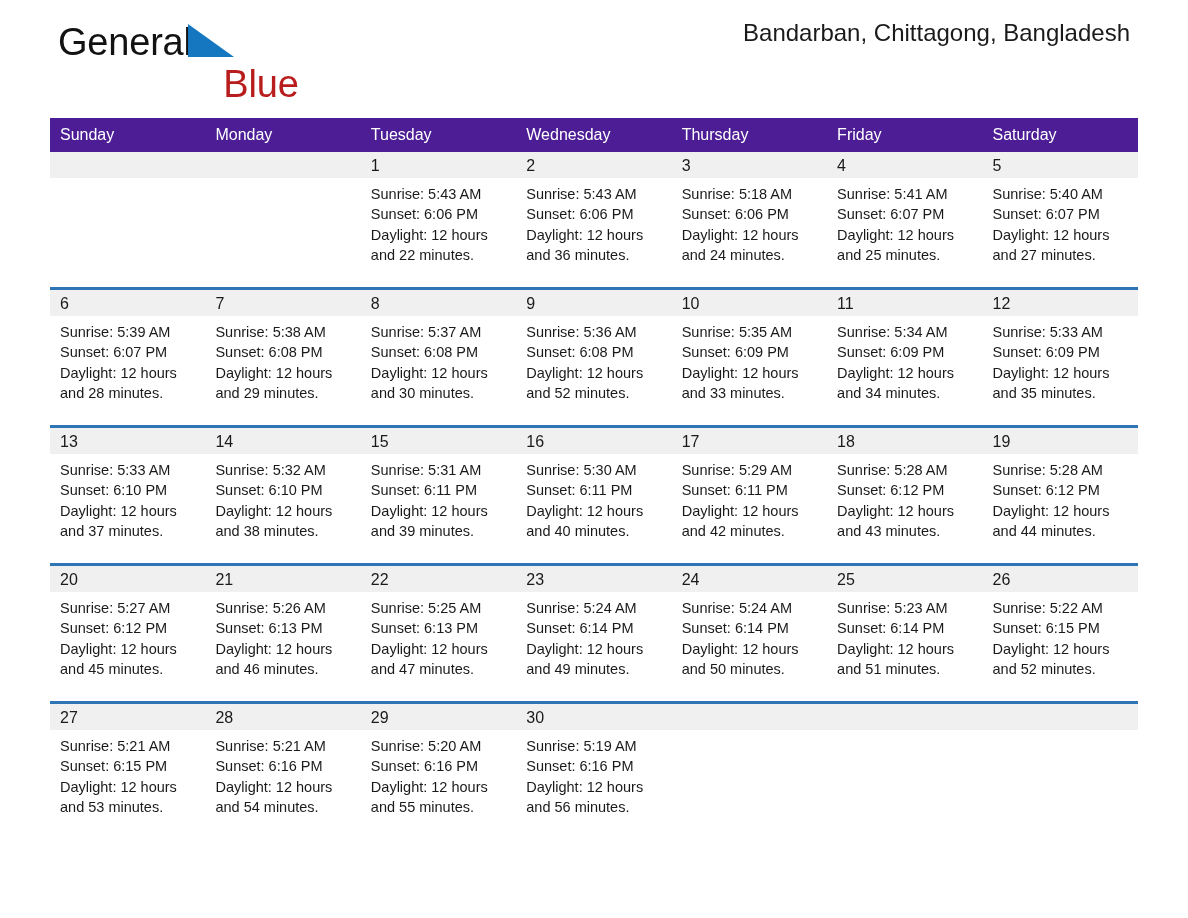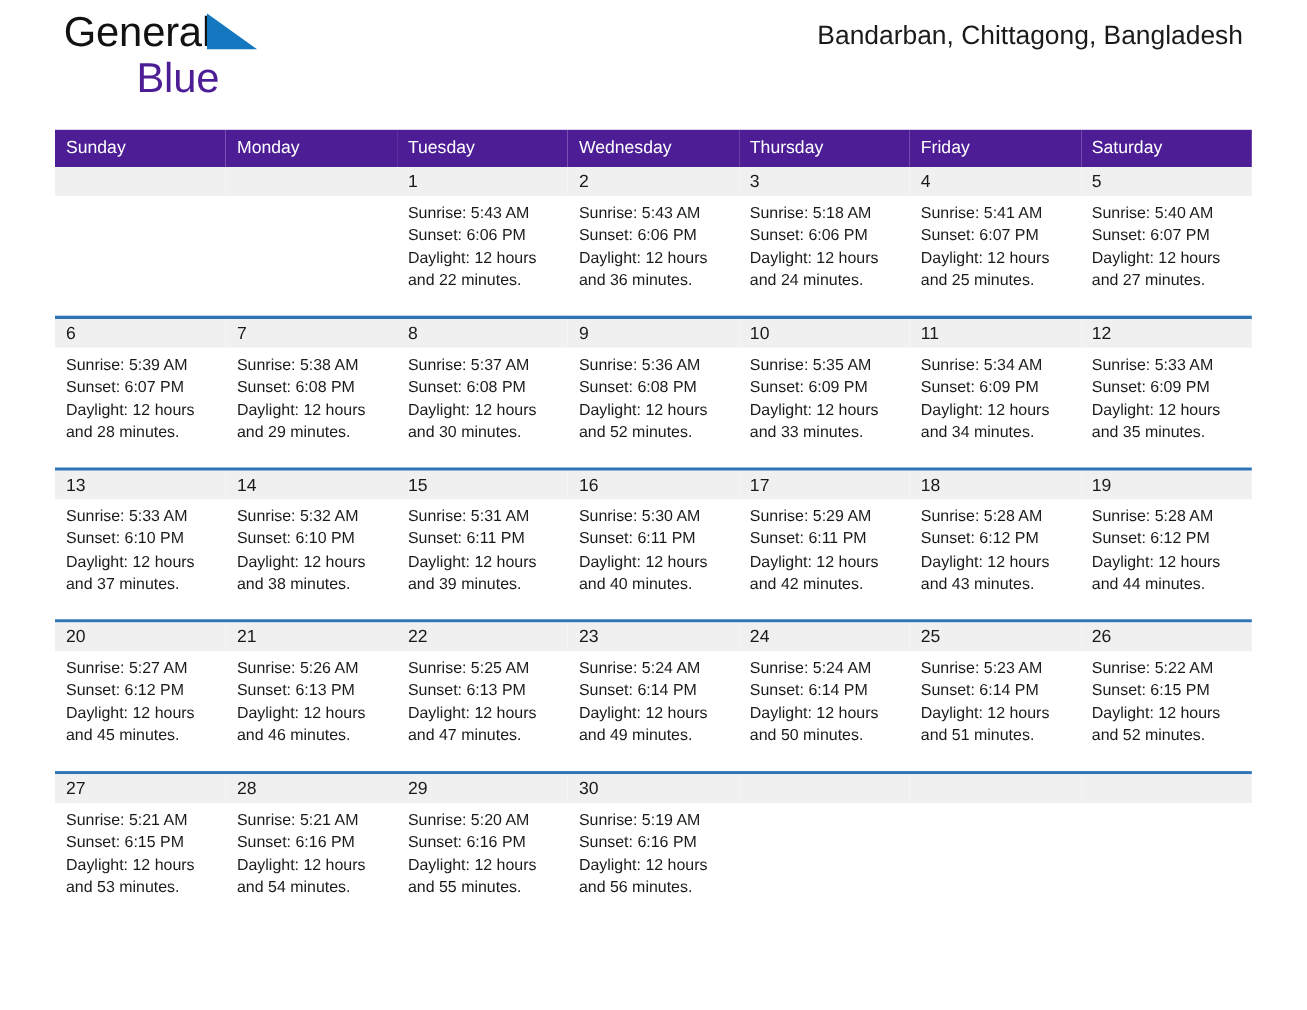--- a/index.html
+++ b/index.html
@@ -24,21 +24,21 @@
   }
 
   
   .header {
     position: relative;
     height: 118px;
   }
   .brand {
     position: absolute;
     left: 8px;
-    top: 8px;
+    top: 20px;
     width: 340px;
     height: 92px;
   }
   .brand-top {
     position: relative;
     height: 44px;
     white-space: nowrap;
   }
   .brand-general {
     font-size: 38px;
@@ -51,24 +51,25 @@
     display: inline-block;
     vertical-align: top;
     margin-left: -4px;
     margin-top: 4px;
     width: 46px;
     height: 33px;
   }
   .brand-blue {
     font-size: 38px;
     line-height: 40px;
-    color: #4c1d95;
+    color: #b91c1c;
     margin-left: 66px;
     display: block;
     letter-spacing: -0.2px;
+    text-align: center;
   }
   .title-block {
     position: absolute;
     right: 8px;
     top: 6px;
     text-align: right;
   }
   .cal-title {
     font-size: 45px;
     line-height: 54px;

